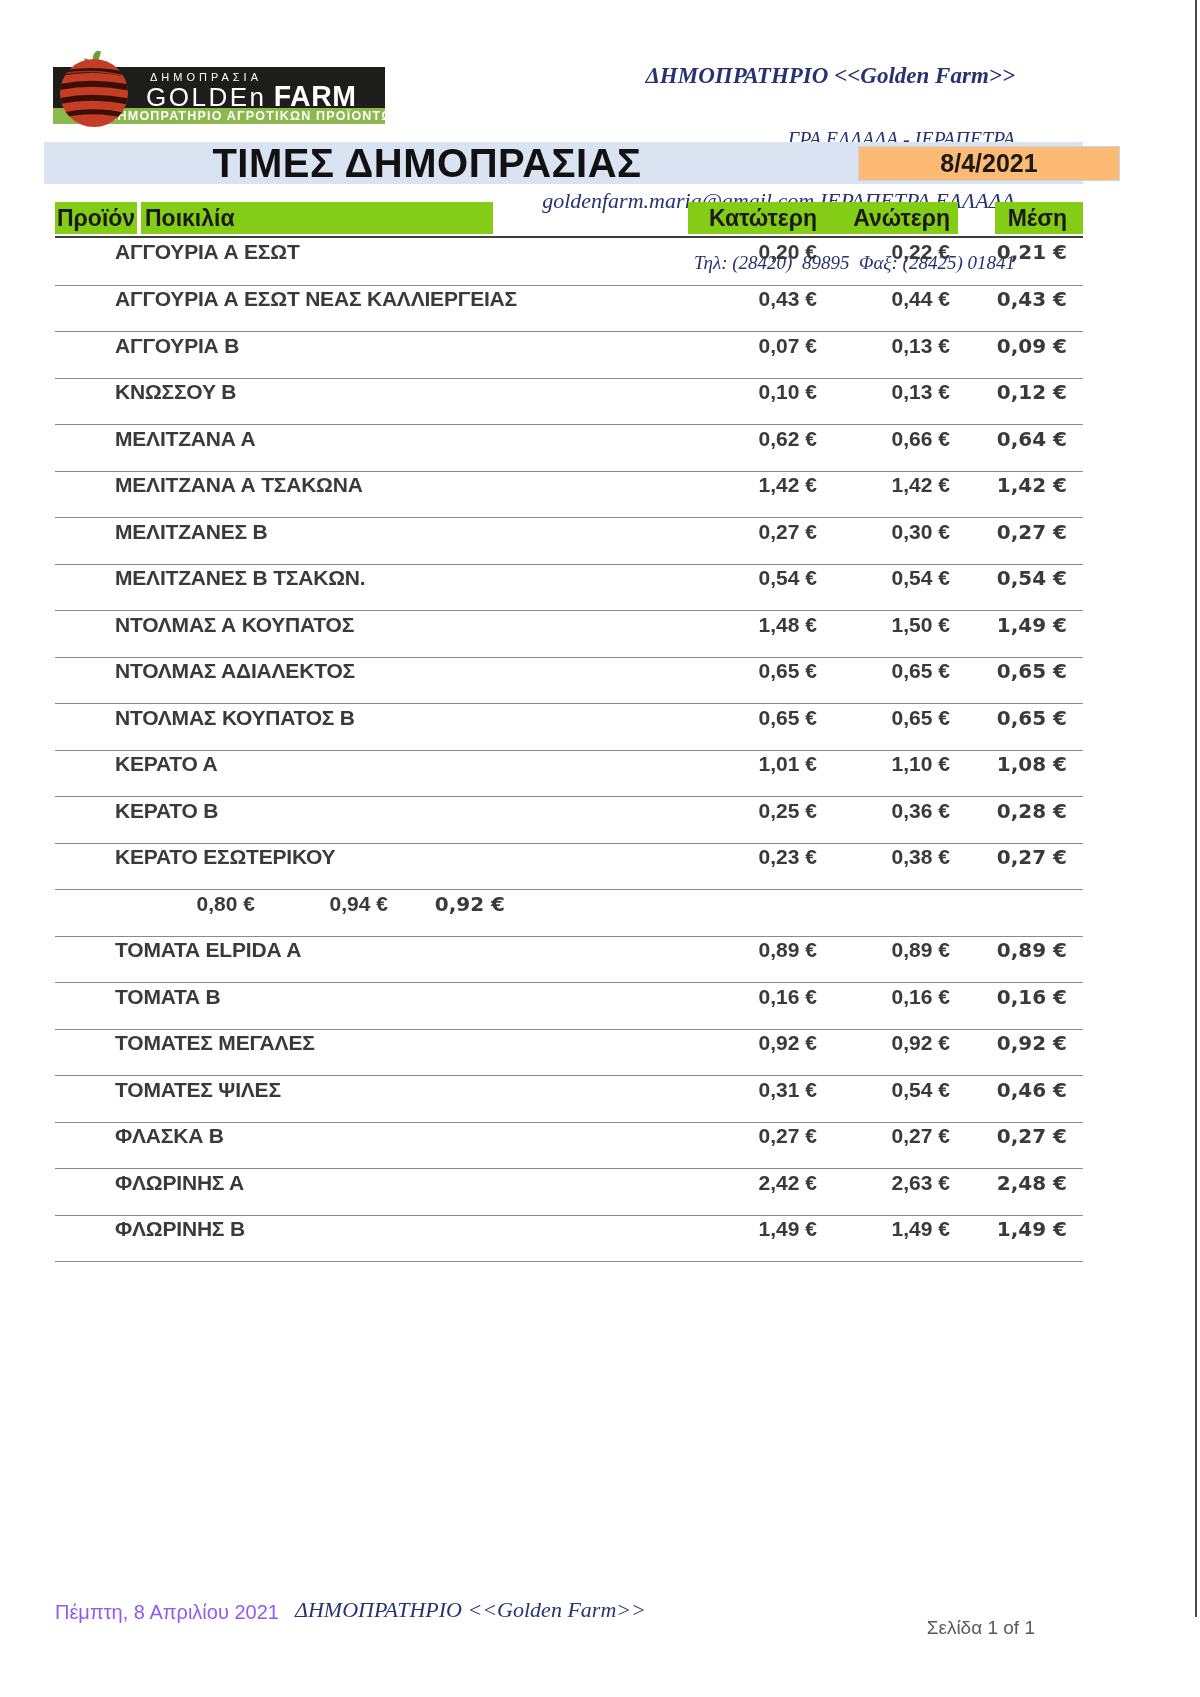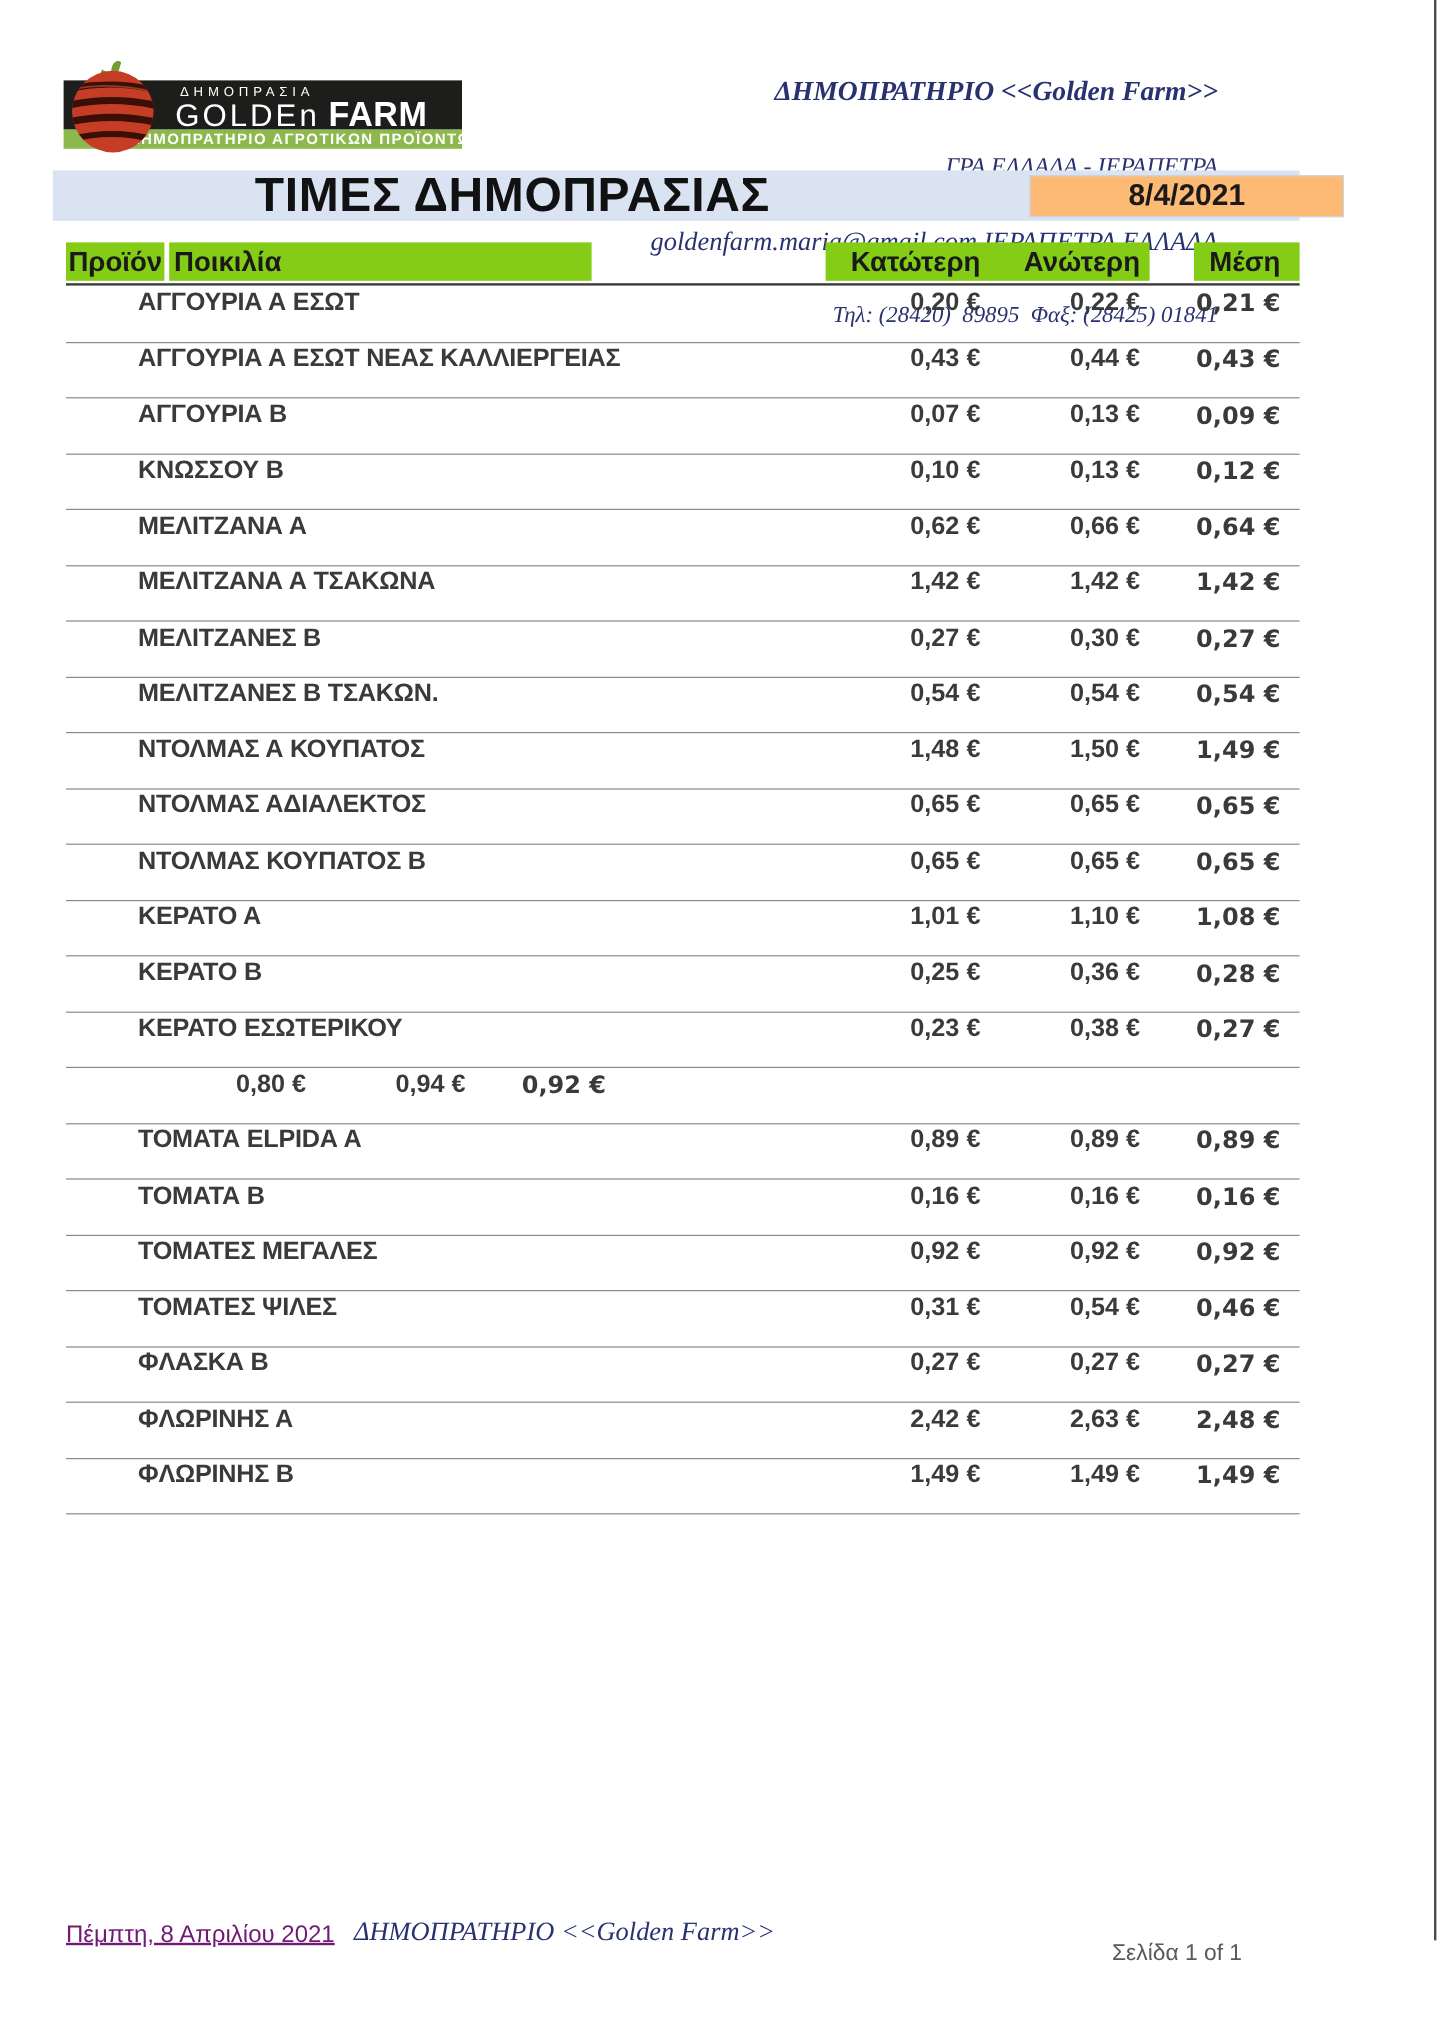--- a/index.html
+++ b/index.html
@@ -58,21 +58,21 @@
   .trow{display:flex;height:46.5px;align-items:center;padding-bottom:18px;box-sizing:border-box;}
   .trow + .trow{border-top:1px solid #8a8a8a;}
   .trow .c-name{flex:1;padding-left:60px;font-size:21px;font-weight:bold;color:#3a3a3a;letter-spacing:-0.2px;white-space:nowrap;}
   .trow .c-low{width:200px;text-align:right;font-size:21px;font-weight:bold;color:#3a3a3a;}
   .trow .c-high{width:133px;text-align:right;font-size:21px;font-weight:bold;color:#3a3a3a;}
   .trow .c-mid{width:133px;text-align:right;font-size:20px;font-weight:bold;color:#3a3a3a;
     font-family:"DejaVu Sans", sans-serif;padding-right:16px;box-sizing:border-box;}
 
   
   .footer{position:absolute;left:55px;top:1597px;width:1090px;height:34px;}
-  .f-date{position:absolute;left:0;top:4px;font-size:20px;color:#701a75;text-decoration:underline;}
+  .f-date{position:absolute;left:0;top:4px;font-size:20px;color:#8b5cf6;}
   .f-org{position:absolute;left:240px;top:0px;font-size:22px;color:#283271;
     font-family:"Liberation Serif", serif;font-style:italic;white-space:pre;}
   .f-page{position:absolute;right:110px;top:6px;font-size:19px;color:#595959;margin-top:14px;}
 </style>
 </head>
 <body>
 
 <div class="edge-line"></div>
 
 <div class="logo">

